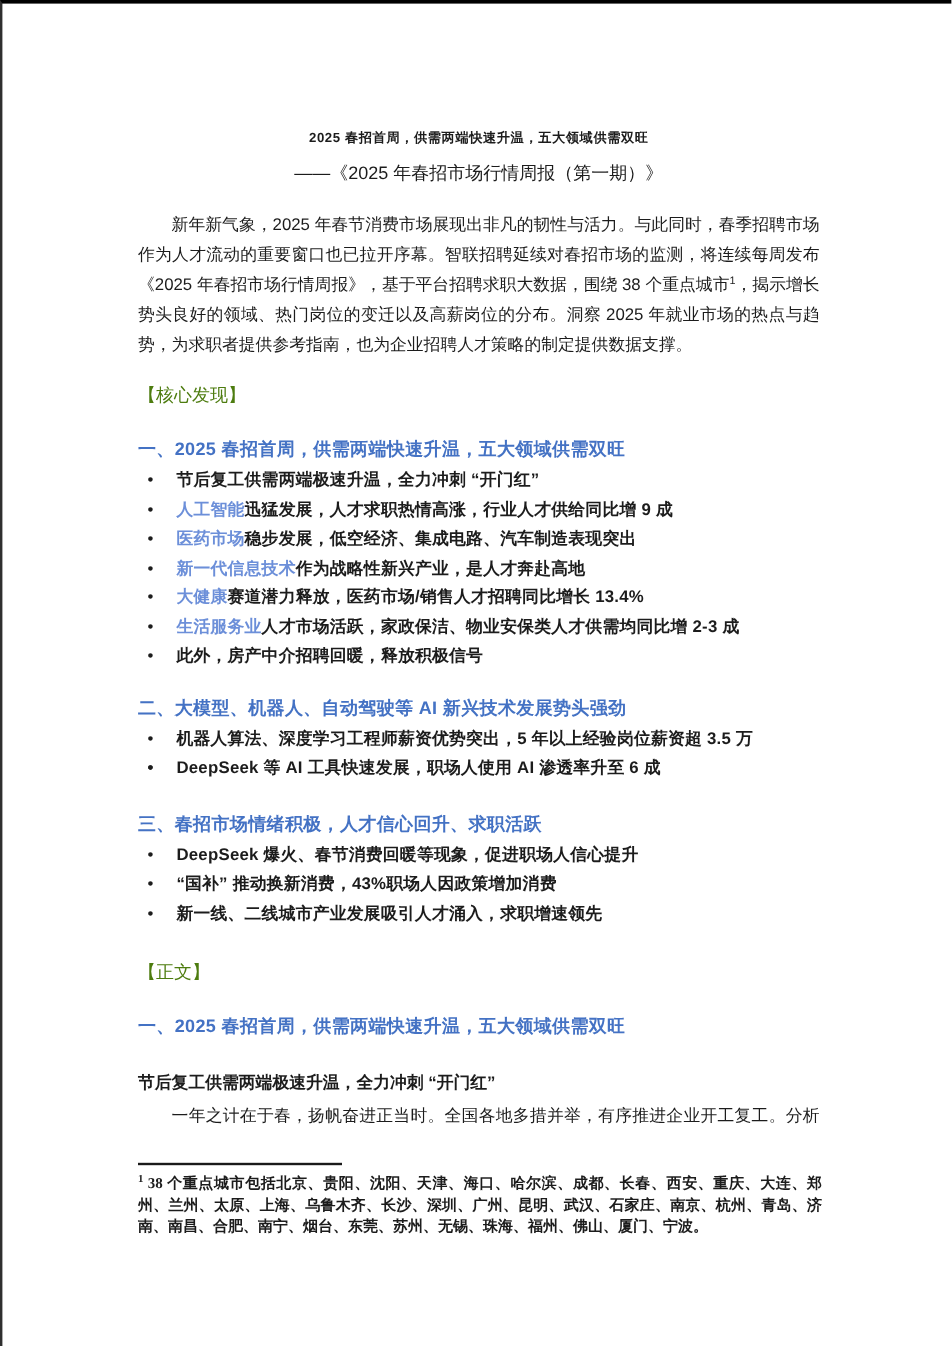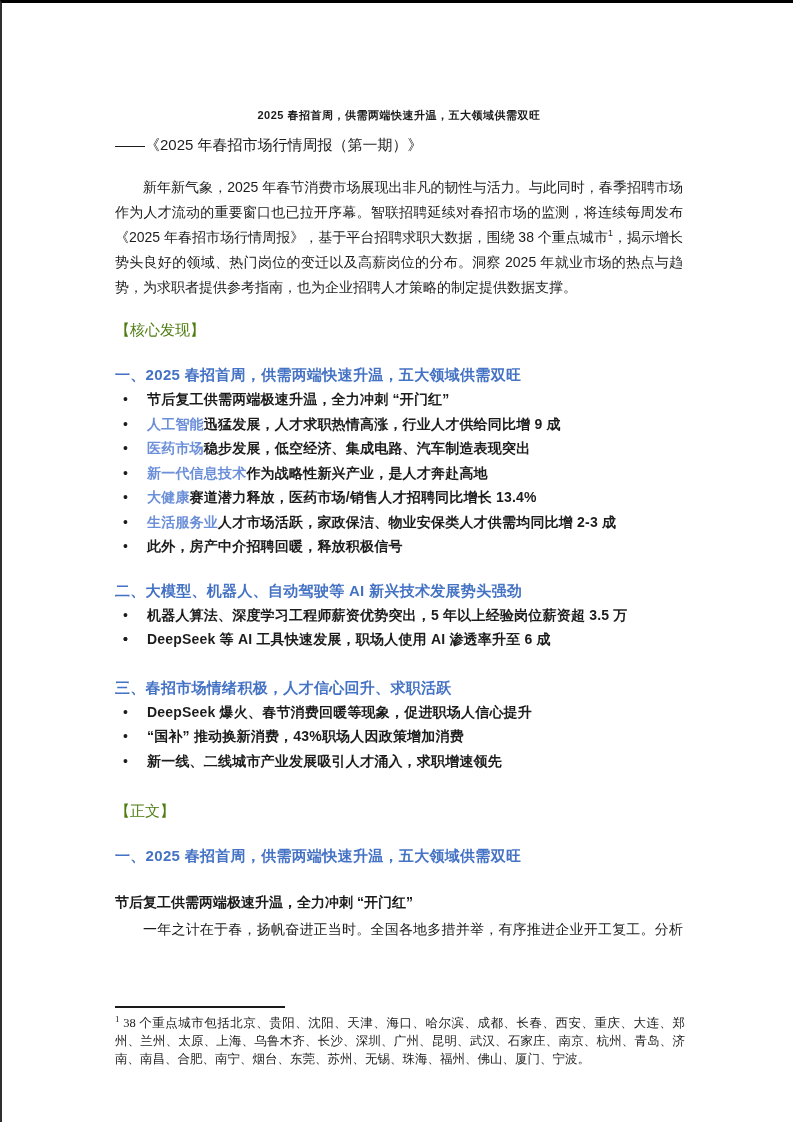--- a/index.html
+++ b/index.html
@@ -9,34 +9,34 @@
     box-sizing:border-box;
     background:#ffffff;
     border-top:3px solid #000;
     border-left:2px solid #2f2f2f;
     padding:97px 110px 0 113px;
     font-family:"Liberation Sans","DejaVu Sans",sans-serif;
     color:#1c1c1c;
     overflow:hidden;
   }
   .title{margin:0;font-size:11px;font-weight:700;text-align:center;line-height:30px;letter-spacing:.5px;}
-  .subtitle{font-size:15px;font-weight:400;text-align:left;line-height:30px;}
+  .subtitle{font-size:15px;font-weight:400;text-align:center;line-height:30px;}
   .intro{margin:15px 0 0;font-size:14px;line-height:25px;text-align:justify;text-indent:2em;}
   sup{font-size:9px;line-height:0;vertical-align:super;}
   .red-label{color:#4d7c0f;font-weight:400;font-size:15px;line-height:24px;}
   .sec-heading{margin:0;color:#4472C4;font-weight:700;font-size:15px;line-height:24px;letter-spacing:.3px;}
   .mt18{margin-top:18px}.mt20{margin-top:20px}.mt21{margin-top:21px}
   .mt22{margin-top:22px}.mt24{margin-top:24px}.mt26{margin-top:26px}
   ul.bullets{list-style:none;margin:0;padding:0;}
   .bullets li{position:relative;padding-left:32px;font-size:14px;font-weight:700;line-height:24.5px;letter-spacing:.2px;}
   .marker{position:absolute;left:8px;top:0;font-weight:400;}
   .term{color:#6C8FD9;}
   .subhead{font-size:14px;font-weight:700;line-height:24px;}
   .body-para{margin:3px 0 0;font-size:14px;line-height:25px;text-indent:2em;text-align:justify;text-align-last:justify;}
-  .footnote{position:absolute;left:113px;top:1003px;width:570px;}
+  .footnote{position:absolute;left:113px;top:966px;width:570px;font-weight:bold;}
   .fn-rule{width:170px;border-top:2px solid #1a1a1a;}
   .fn-text{margin:6px 0 0;font-family:"Liberation Serif","DejaVu Serif",serif;font-size:12.5px;line-height:18px;text-align:justify;color:#1c1c1c;}
 </style>
 </head>
 <body>
 
 <div class="page">
 
   <h1 class="title">2025 春招首周，供需两端快速升温，五大领域供需双旺</h1>
   <div class="subtitle">——《2025 年春招市场行情周报（第一期）》</div>

